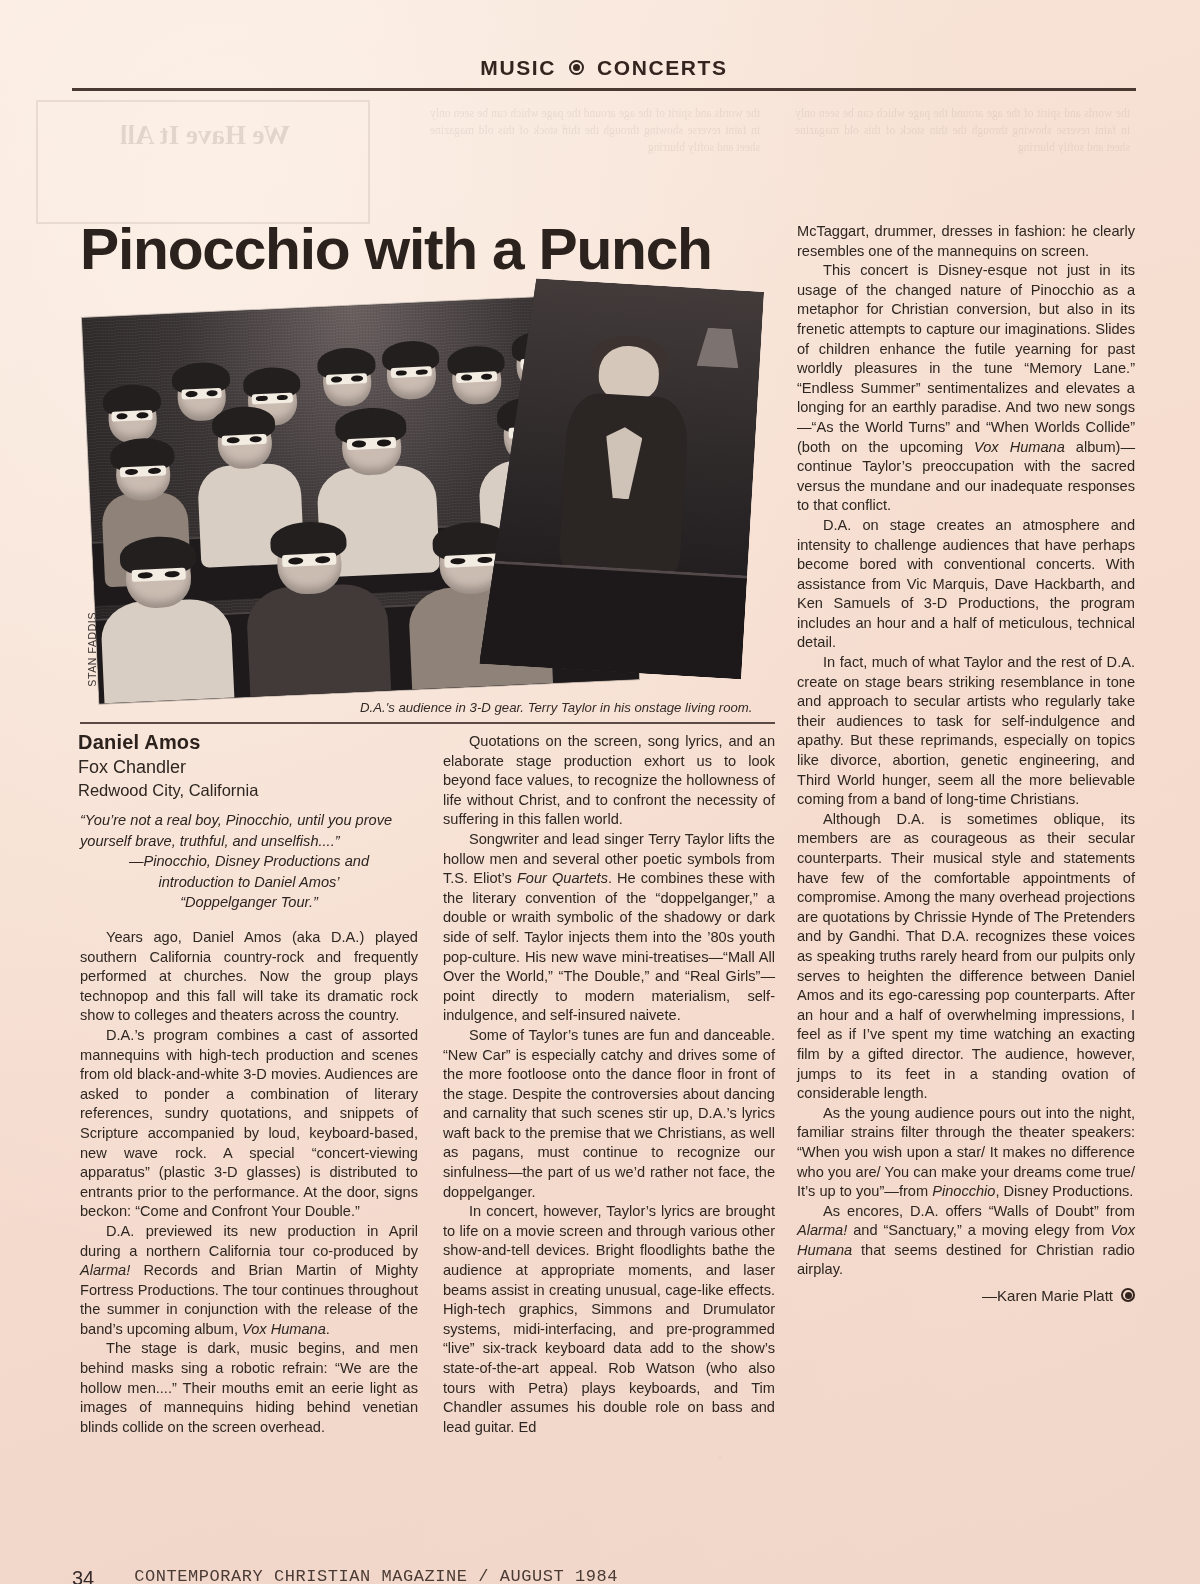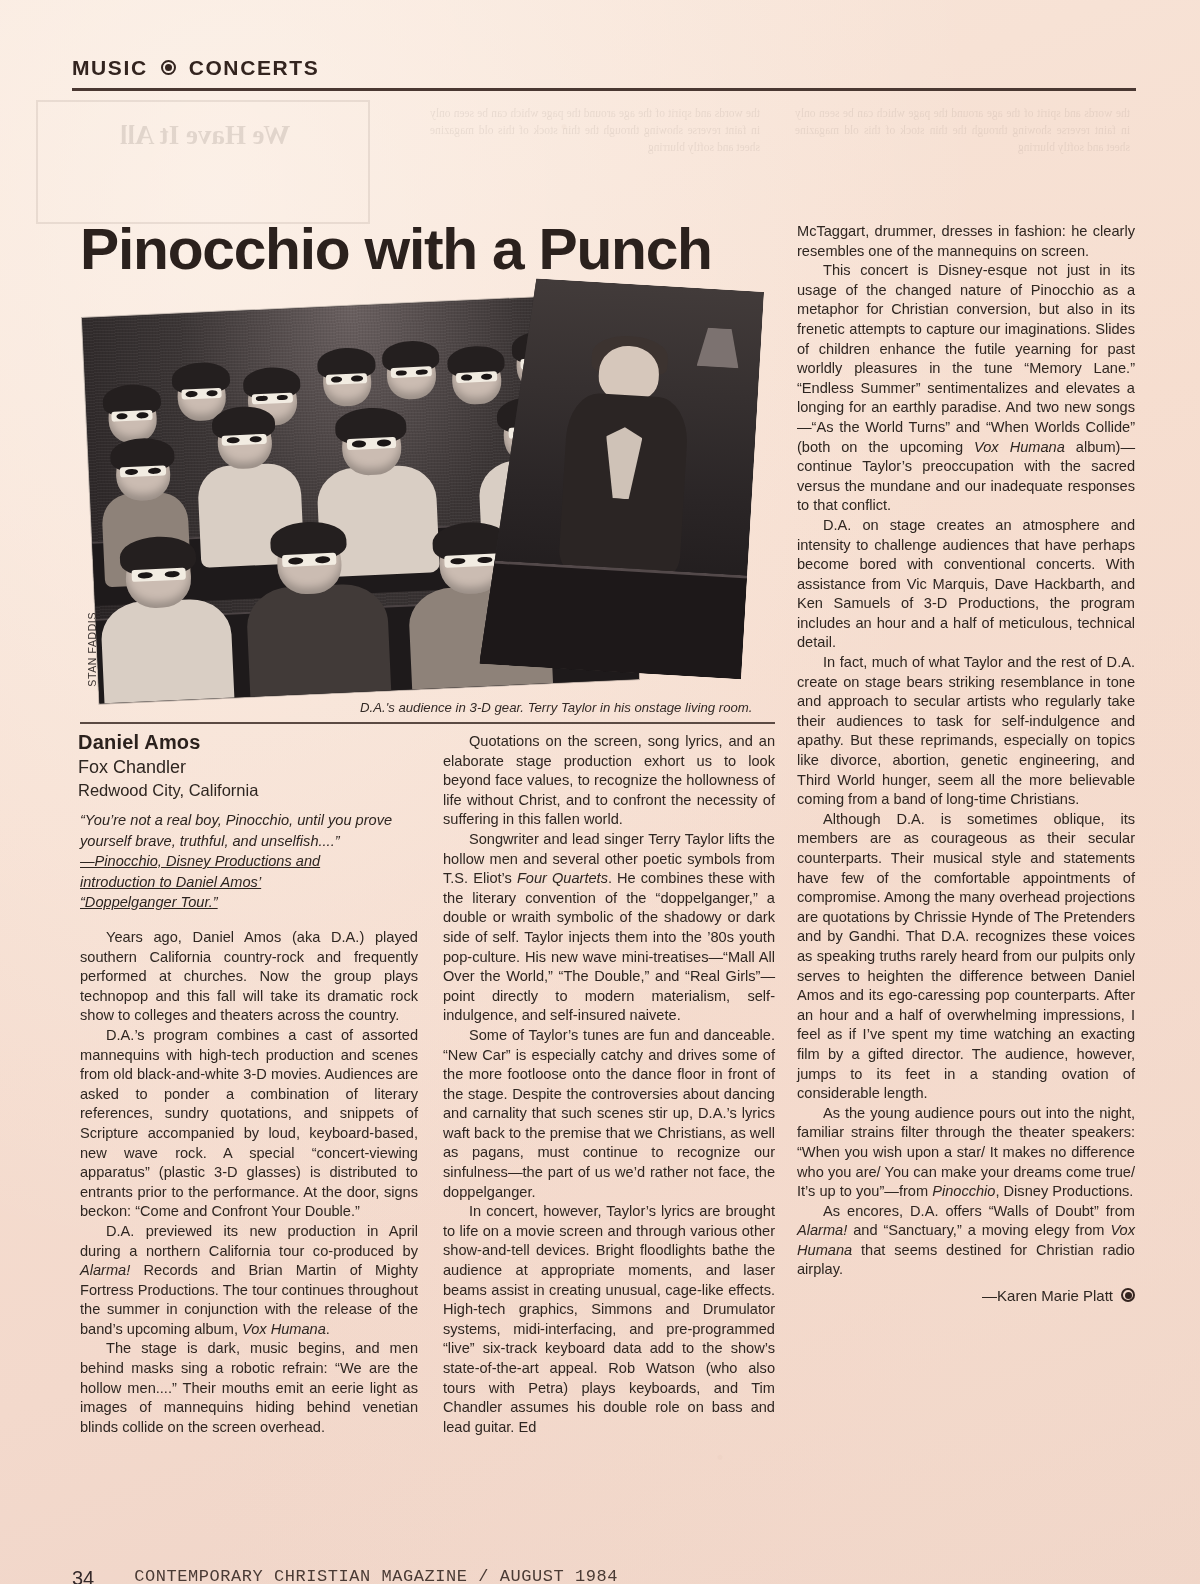--- a/index.html
+++ b/index.html
@@ -55,21 +55,21 @@
     opacity: .13;
   }
   .bleed-col {
     font-size: 11.5px; line-height: 17px; text-align: justify;
     transform: scaleX(-1);
   }
 
   .masthead {
     position: absolute;
     left: 72px; right: 64px; top: 56px;
-    text-align: left;
+    text-align: center;
   }
   .masthead-text {
     font-weight: bold;
     font-size: 21px;
     letter-spacing: 1.6px;
     color: #33241f;
     display: inline-block;
     white-space: pre;
   }
   .masthead-dot {
@@ -315,21 +315,21 @@
 
   .pullquote {
     position: absolute;
     left: 80px; top: 810px; width: 338px;
     font-style: italic;
     font-size: 14.6px;
     line-height: 20.5px;
     color: #2c2420;
   }
   .pq-line { display: block; }
-  .pq-right { text-align: left; text-decoration: underline; }
+  .pq-right { text-align: center; }
 
   .col1-body { position: absolute; left: 80px; top: 928px; width: 338px; }
 
   .signature {
     text-align: right;
     font-size: 15px;
     margin-top: 6px;
   }
   .end-dot {
     display: inline-block;

